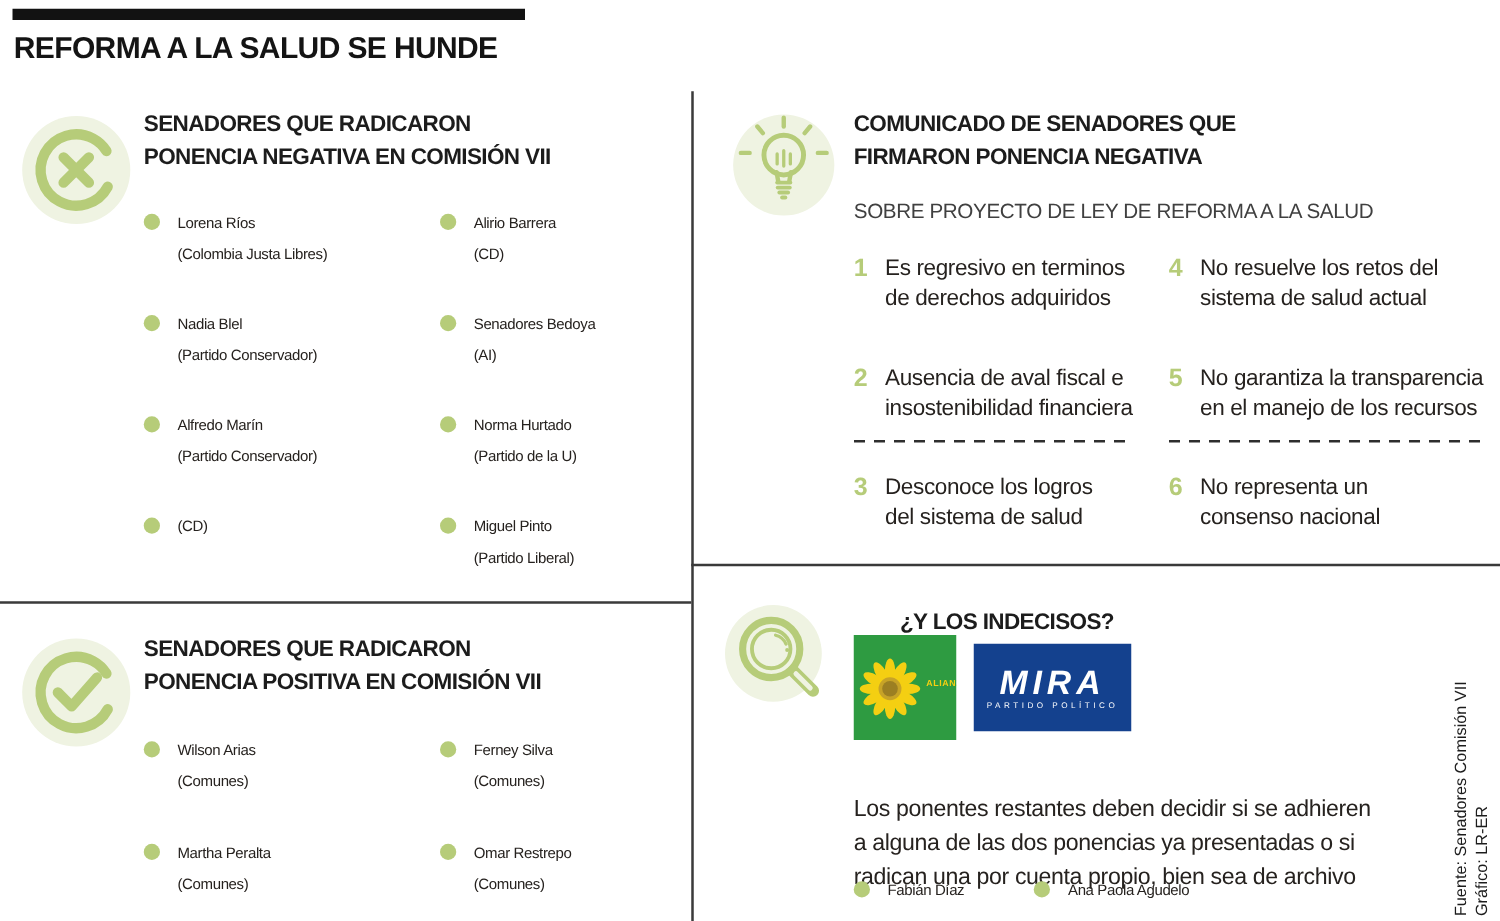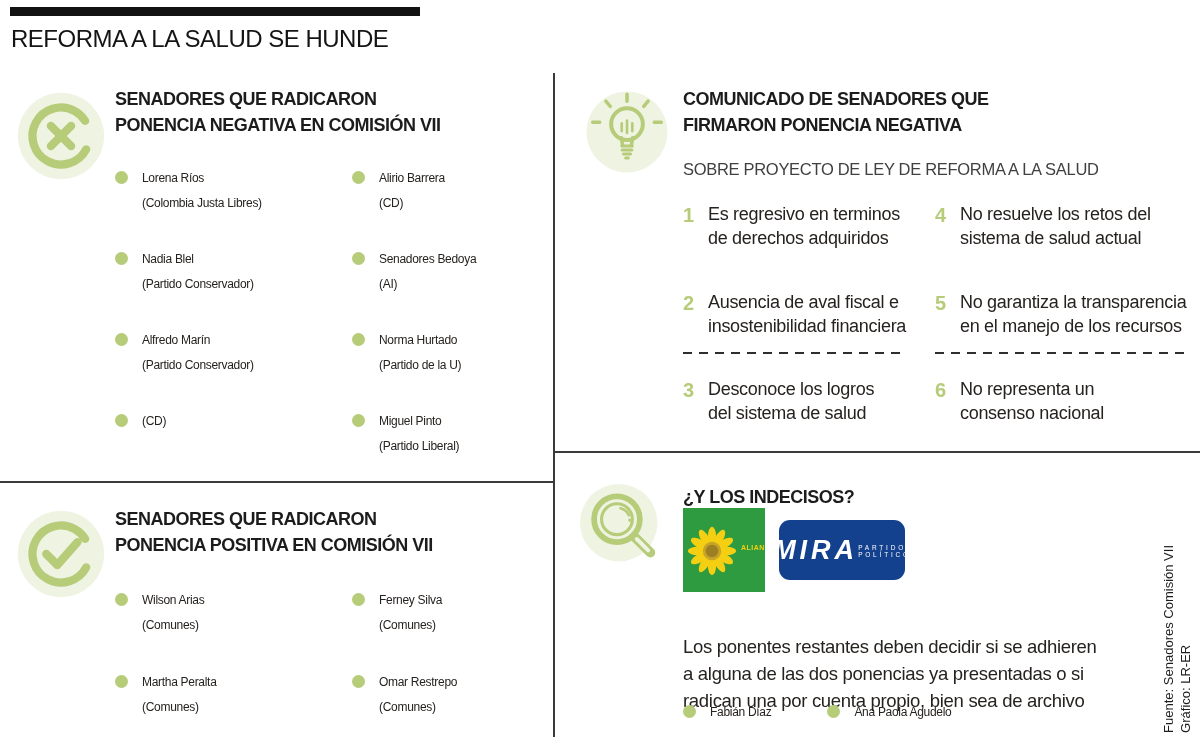--- a/index.html
+++ b/index.html
@@ -5,21 +5,21 @@
   * { margin:0; padding:0; box-sizing:border-box; }
   html,body { width:1200px; height:737px; }
   body {
     position:relative; background:#ffffff; overflow:hidden;
     font-family:"Liberation Sans", sans-serif; color:#26221f;
   }
   .abs { position:absolute; }
 
   
   .topbar { left:10px; top:7px; width:410px; height:9px; background:#121212; }
-  .page-title { left:11px; top:25px; font-size:24px; font-weight:400; letter-spacing:-0.5px; color:#141414; }
+  .page-title { left:11px; top:25px; font-size:24px; font-weight:700; letter-spacing:-0.5px; color:#141414; }
 
   
   .vline  { left:553px; top:73px; width:1.5px; height:664px; background:#3a3a3a; }
   .hline-left  { left:0; top:481px; width:553px; height:1.5px; background:#3a3a3a; }
   .hline-right { left:553px; top:451px; width:647px; height:1.5px; background:#3a3a3a; }
   .dashline { height:2px; background:repeating-linear-gradient(90deg,#2e2e2e 0 9px,transparent 9px 16px); }
 
   
   .sec-title {
     font-size:18px; font-weight:700; line-height:26px; letter-spacing:-0.5px;
@@ -43,21 +43,21 @@
   .point { display:flex; gap:10px; align-items:flex-start; }
   .pnum { font-size:20px; font-weight:700; color:#b6cc79; width:15px; flex:none; line-height:23px; padding-top:2px; }
   .ptext { font-size:18px; line-height:24px; letter-spacing:-0.3px; white-space:pre-line; }
 
   
   .logos { display:flex; gap:14px; align-items:center; }
   .verde-logo { width:82px; height:84px; background:#2e9b41; display:flex; align-items:center; overflow:hidden; }
   .sunflower { width:58px; height:50px; margin-top:2px; flex:none; }
   .verde-alianza { color:#f4cf12; font-size:7px; font-weight:700; letter-spacing:0.5px; margin-top:-4px; line-height:8px; }
   .verde-text { color:#ffffff; font-weight:700; font-size:25px; line-height:25px; letter-spacing:-0.5px; }
-  .mira-logo { width:126px; height:60px; background:#14418e; display:flex; flex-direction:row; align-items:center; justify-content:center;border-radius:11px; }
+  .mira-logo { width:126px; height:70px; background:#14418e; display:flex; flex-direction:column; align-items:center; justify-content:center; }
   .mira-text { color:#ffffff; font-size:27px; font-weight:700; font-style:italic; letter-spacing:4px; line-height:26px; }
   .mira-sub { color:#ffffff; font-size:6.5px; letter-spacing:2.8px; margin-top:2px; }
   .ind-body { width:485px; font-size:18.5px; line-height:27px; letter-spacing:-0.3px; white-space:pre-line;margin-top:33px; }
   .ind-names { display:flex; gap:56px; }
 
   
   .source {
     right:6px; bottom:4px; writing-mode:vertical-rl; transform:rotate(180deg);
     font-size:13px; line-height:16.5px; color:#1c1c1c;
   }
@@ -234,21 +234,21 @@
 
 <svg class="abs badge-icon" style="left:580px; top:484px; width:88px; height:88px;" viewBox="0 0 100 100">
   <circle cx="44" cy="44" r="44" fill="#eff3e2"></circle>
   <circle cx="42" cy="40" r="26" fill="none" stroke="#b6cc79" stroke-width="6.5"></circle>
   <circle cx="42" cy="40" r="17.5" fill="none" stroke="#b6cc79" stroke-width="3.5"></circle>
   <path d="M46 27.5 a14 14 0 0 1 9.5 8" fill="none" stroke="#b6cc79" stroke-width="3" stroke-linecap="round"></path>
   <circle cx="56.5" cy="41" r="1.8" fill="#b6cc79"></circle>
   <line x1="62" y1="60" x2="80" y2="78" stroke="#b6cc79" stroke-width="11" stroke-linecap="round"></line>
   <line x1="64.5" y1="62.5" x2="77.5" y2="75.5" stroke="#eff3e2" stroke-width="4.5" stroke-linecap="round"></line>
 </svg>
-<div class="abs sec-title" style="left:683px; top:484px;">¿Y LOS INDECISOS?</div>
+<div class="abs sec-title" style="left:720px; top:484px;">¿Y LOS INDECISOS?</div>
 
 <div class="abs logos" style="left:683px; top:508px;">
   <div class="verde-logo">
     <svg class="sunflower" viewBox="0 0 60 60">
       <g fill="#f4cf12">
         <ellipse cx="30" cy="13" rx="5" ry="12" transform="rotate(0 30 30)"></ellipse>
         <ellipse cx="30" cy="13" rx="5" ry="12" transform="rotate(30 30 30)"></ellipse>
         <ellipse cx="30" cy="13" rx="5" ry="12" transform="rotate(60 30 30)"></ellipse>
         <ellipse cx="30" cy="13" rx="5" ry="12" transform="rotate(90 30 30)"></ellipse>
         <ellipse cx="30" cy="13" rx="5" ry="12" transform="rotate(120 30 30)"></ellipse>

